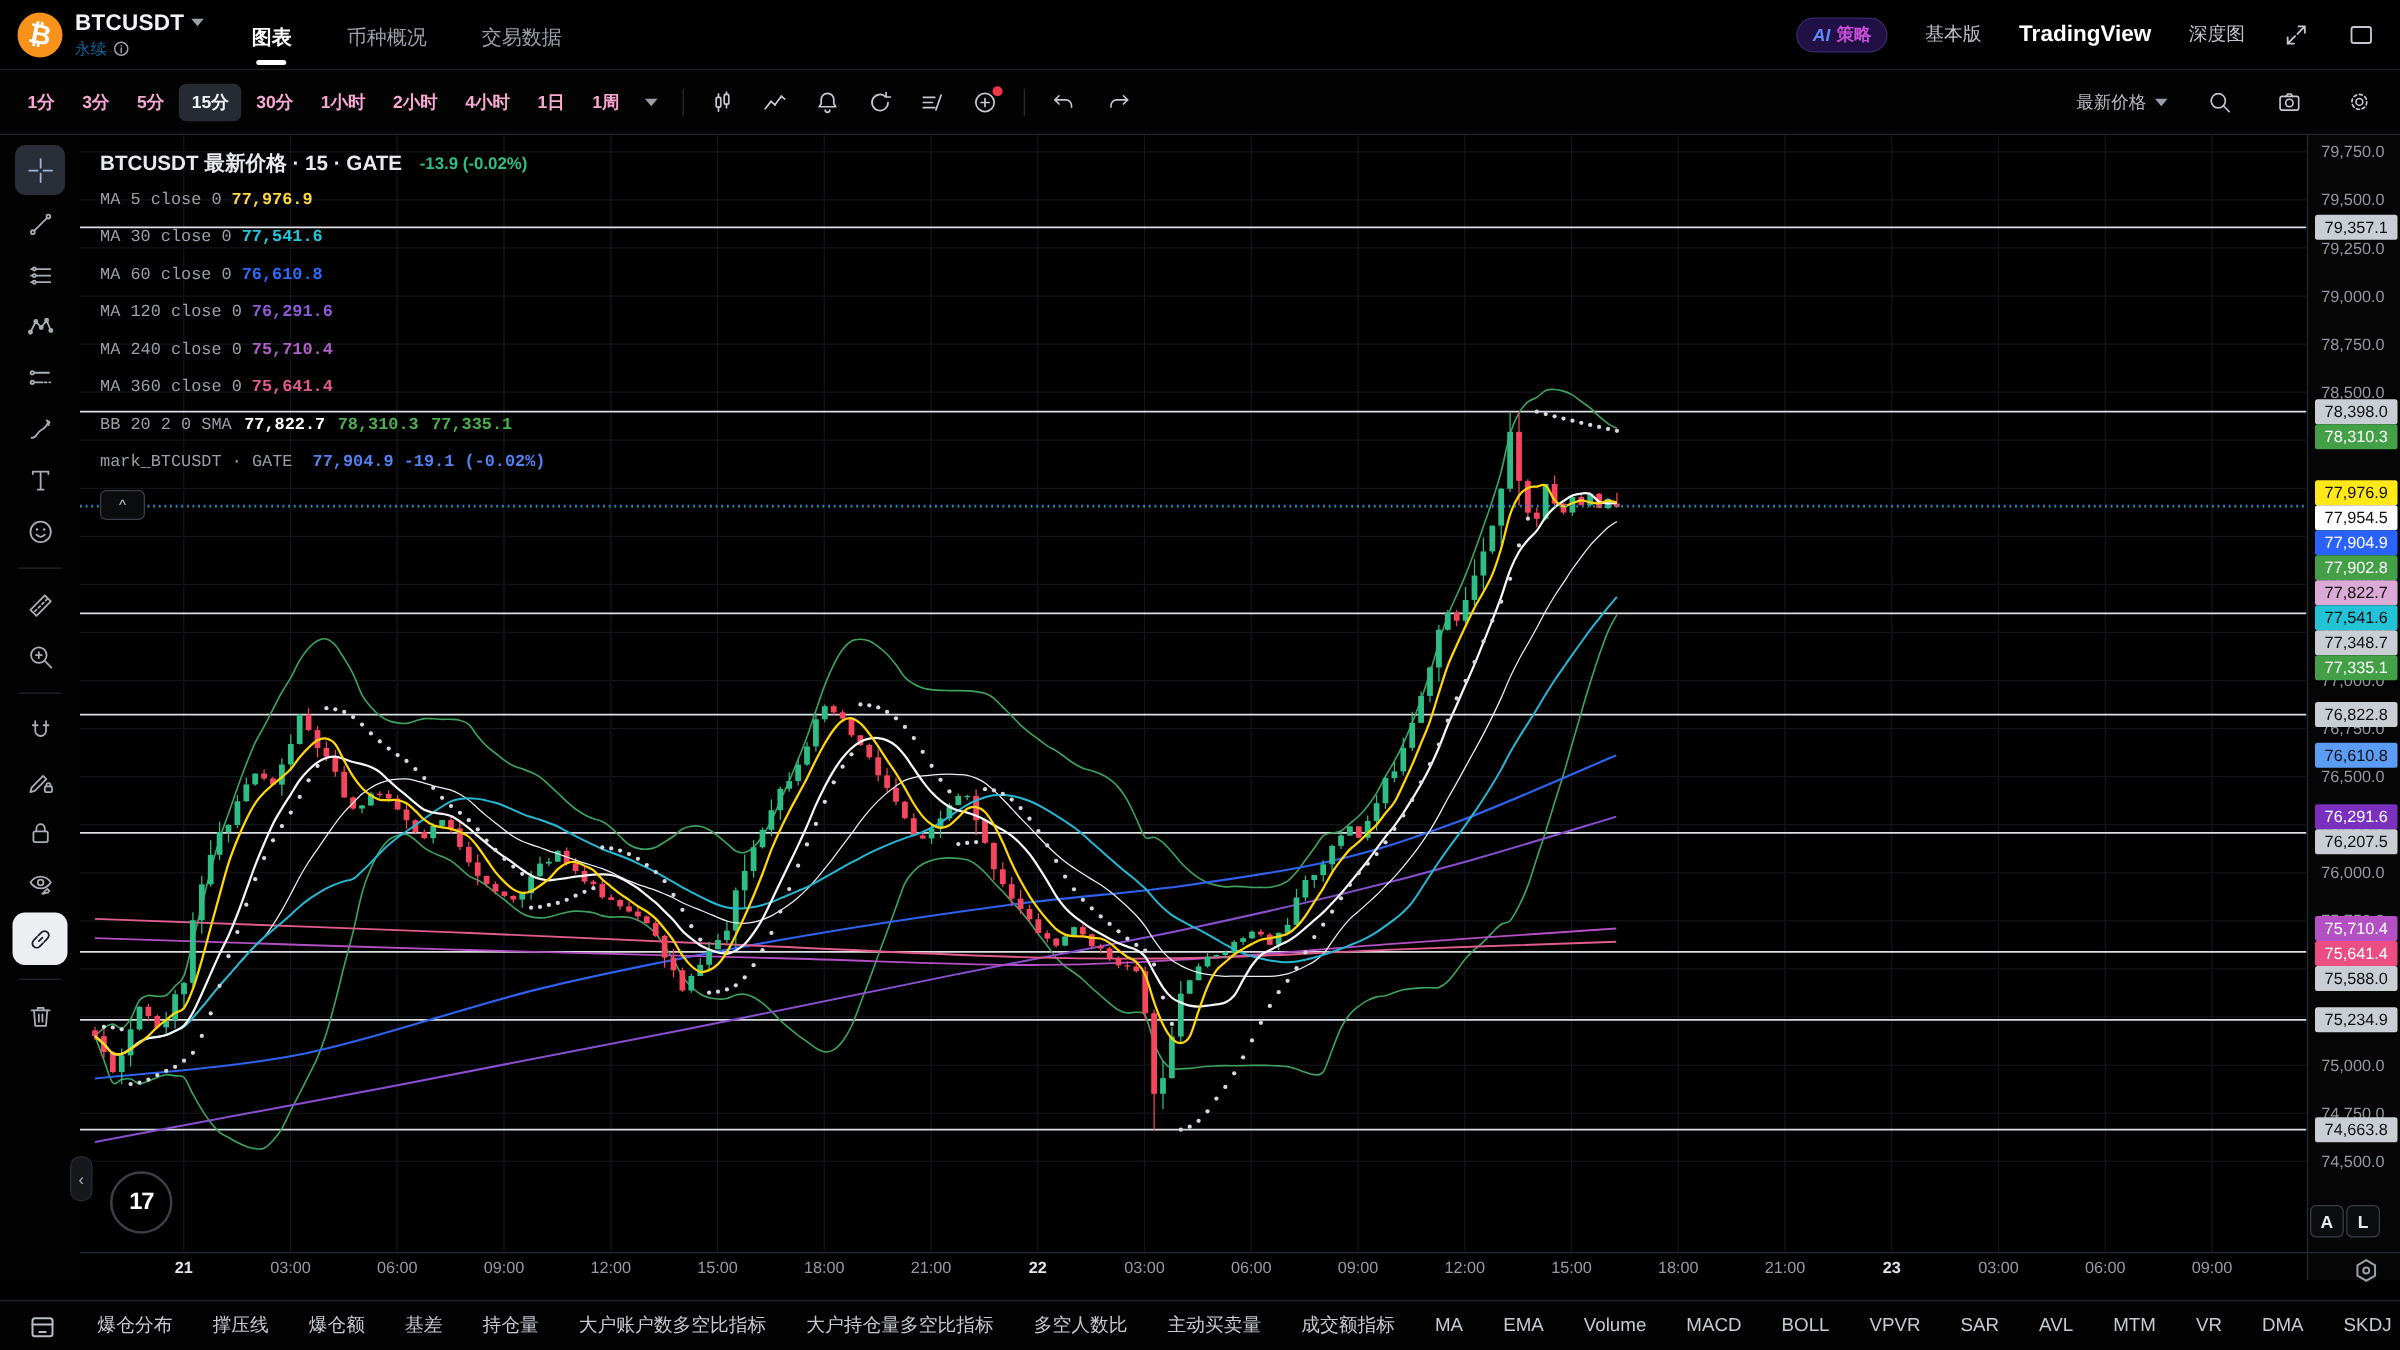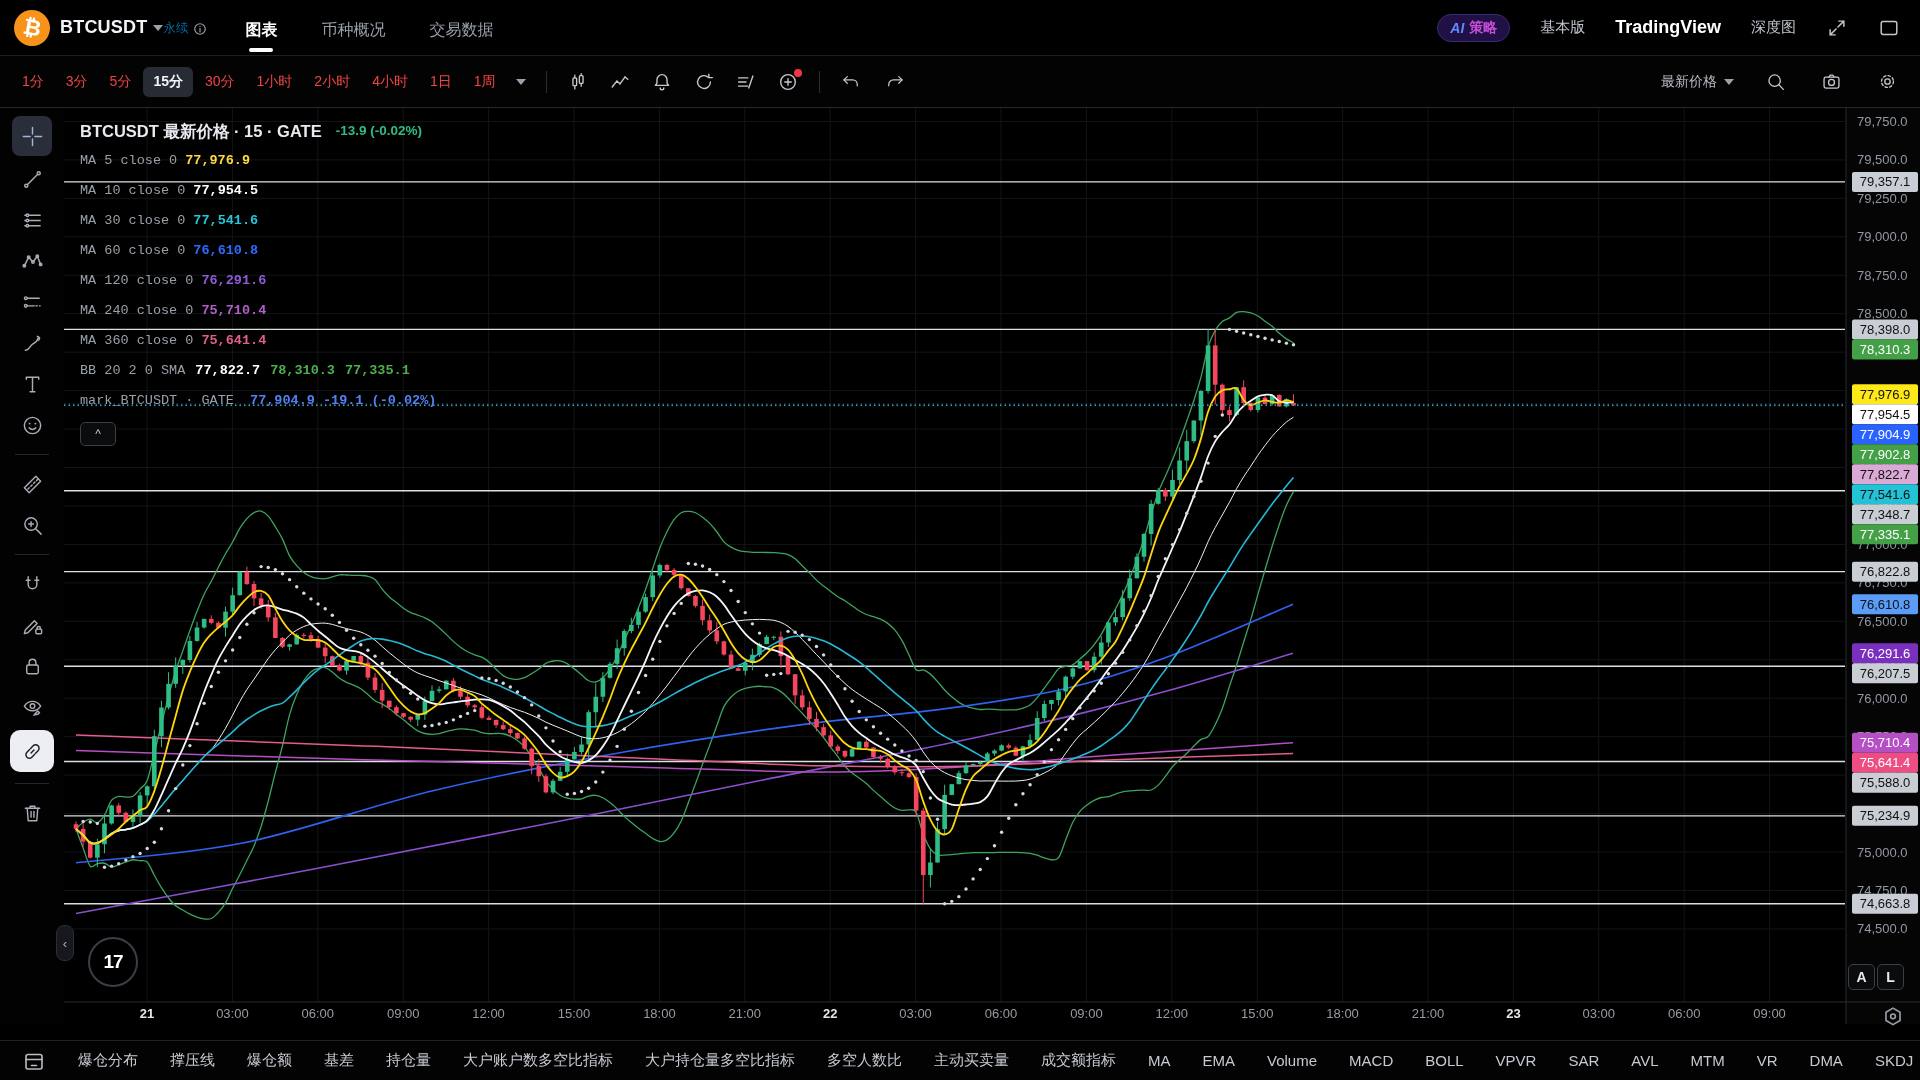--- a/index.html
+++ b/index.html
@@ -4,21 +4,21 @@
 <style>
   html,body{margin:0;padding:0;background:#000;}
   #stage{position:relative;width:1920px;height:1080px;background:#000;overflow:hidden;
          font-family:"Liberation Sans",sans-serif;color:#d1d4dc;-webkit-font-smoothing:antialiased;}
   .topmark{position:absolute;top:0;height:2px;}
   
   #header{position:absolute;left:0;top:0;width:1920px;height:55px;background:#000;
           border-bottom:1px solid #1b1e24;display:flex;align-items:center;}
   #logo{width:36px;height:36px;border-radius:50%;background:#f7931a;color:#fff;font-weight:bold;
         font-size:22px;display:flex;align-items:center;justify-content:center;margin:0 10px 0 14px;transform:rotate(0.03turn);}
-  #symbolblock{display:flex;flex-direction:row;margin-right:36px;cursor:pointer;}
+  #symbolblock{display:flex;flex-direction:column;margin-right:36px;cursor:pointer;}
   #symbolrow{display:flex;align-items:center;gap:6px;}
   #symbol{font-size:18px;font-weight:bold;color:#f2f4f7;letter-spacing:.2px;}
   .caret{width:0;height:0;border-left:5px solid transparent;border-right:5px solid transparent;border-top:6px solid #9aa0aa;display:inline-block;}
   #subrow{display:flex;align-items:center;gap:5px;margin-top:2px;}
   #subtitle{font-size:12.5px;color:#0369a1;}
   #tabs{display:flex;align-items:flex-end;gap:40px;height:55px;}
   .tab{font-size:16px;color:#9aa0aa;padding:16px 2px 14px;cursor:pointer;position:relative;}
   .tab.active{color:#fff;font-weight:bold;}
   .tab.active:after{content:"";position:absolute;left:50%;transform:translateX(-50%);bottom:3px;width:24px;height:4px;border-radius:2px;background:#fff;}
   #header-right{margin-left:auto;display:flex;align-items:center;gap:30px;padding-right:20px;}
@@ -26,21 +26,21 @@
             padding:4px 12px;cursor:pointer;}
   #ai-prefix{color:#5f8bff;font-weight:bold;font-size:14px;font-style:italic;}
   #ai-label{color:#c94fd8;font-weight:bold;font-size:14px;}
   .hbtn{font-size:15px;color:#bfc3cb;cursor:pointer;}
   #brand{font-size:18px;font-weight:bold;color:#fff;cursor:pointer;}
   .hicon{width:22px;height:22px;color:#c3c6cd;cursor:pointer;}
   .hicon svg{display:block;}
   
   #toolbar2{position:absolute;left:0;top:56px;width:1920px;height:52px;background:#030303;
             border-bottom:1px solid #23262d;display:flex;align-items:center;padding-left:12px;box-sizing:border-box;}
-  .tf{font-size:14px;color:#ef4444;padding:6px 10px;border-radius:6px;cursor:pointer;margin-right:2px;white-space:nowrap;}
+  .tf{font-size:14px;color:#f9a8d4;padding:6px 10px;border-radius:6px;cursor:pointer;margin-right:2px;white-space:nowrap;font-weight:bold;}
   .tf.active{background:#272b34;color:#f2f4f7;font-weight:bold;}
   .tdiv{width:1px;height:22px;background:#2a2d35;margin:0 12px;}
   .ticon{width:38px;height:34px;display:flex;align-items:center;justify-content:center;color:#c6c9d0;cursor:pointer;position:relative;border-radius:6px;}
   .ticon svg{display:block;}
   .reddot{position:absolute;top:4px;right:5px;width:8px;height:8px;border-radius:50%;background:#f23645;}
   #tb-right{margin-left:auto;display:flex;align-items:center;gap:14px;padding-right:14px;}
   #price-mode{display:flex;align-items:center;gap:7px;font-size:14px;color:#b7bbc3;cursor:pointer;margin-right:8px;}
   
   #rail{position:absolute;left:0;top:108px;width:64px;bottom:56px;background:#020202;display:flex;flex-direction:column;
         align-items:center;padding-top:8px;box-sizing:border-box;gap:5px;}
@@ -1017,21 +1017,20 @@
         <text x="1705.6000000000001" y="910" fill="#979ba3" font-size="13" font-weight="normal" text-anchor="middle">09:00</text>
       </svg>
 
     <div id="legend">
       <div id="legend-title-row">
         <span>BTCUSDT 最新价格 · 15 · GATE</span>
         <span id="legend-change">-13.9 (-0.02%)</span>
       </div>
       <div id="legend-rows">
           <div class="lrow"><span>MA 5 close 0</span><span class="lval" style="color:#ffd93d">77,976.9</span></div>
-          <div class="lrow"><span>MA 10 close 0</span><span class="lval" style="color:#ffffff">77,954.5</span></div>
           <div class="lrow"><span>MA 30 close 0</span><span class="lval" style="color:#26c6da">77,541.6</span></div>
           <div class="lrow"><span>MA 60 close 0</span><span class="lval" style="color:#2d6bff">76,610.8</span></div>
           <div class="lrow"><span>MA 120 close 0</span><span class="lval" style="color:#8e5bd6">76,291.6</span></div>
           <div class="lrow"><span>MA 240 close 0</span><span class="lval" style="color:#b05fc9">75,710.4</span></div>
           <div class="lrow"><span>MA 360 close 0</span><span class="lval" style="color:#e25d8e">75,641.4</span></div>
         </div>
       <div class="lrow">
         <span>BB 20 2 0 SMA</span><span id="bb-vals"><span class="bbval" style="color: rgb(255, 255, 255);">77,822.7</span><span class="bbval" style="color: rgb(76, 175, 80);">78,310.3</span><span class="bbval" style="color: rgb(76, 175, 80);">77,335.1</span></span>
       </div>
       <div class="lrow">

